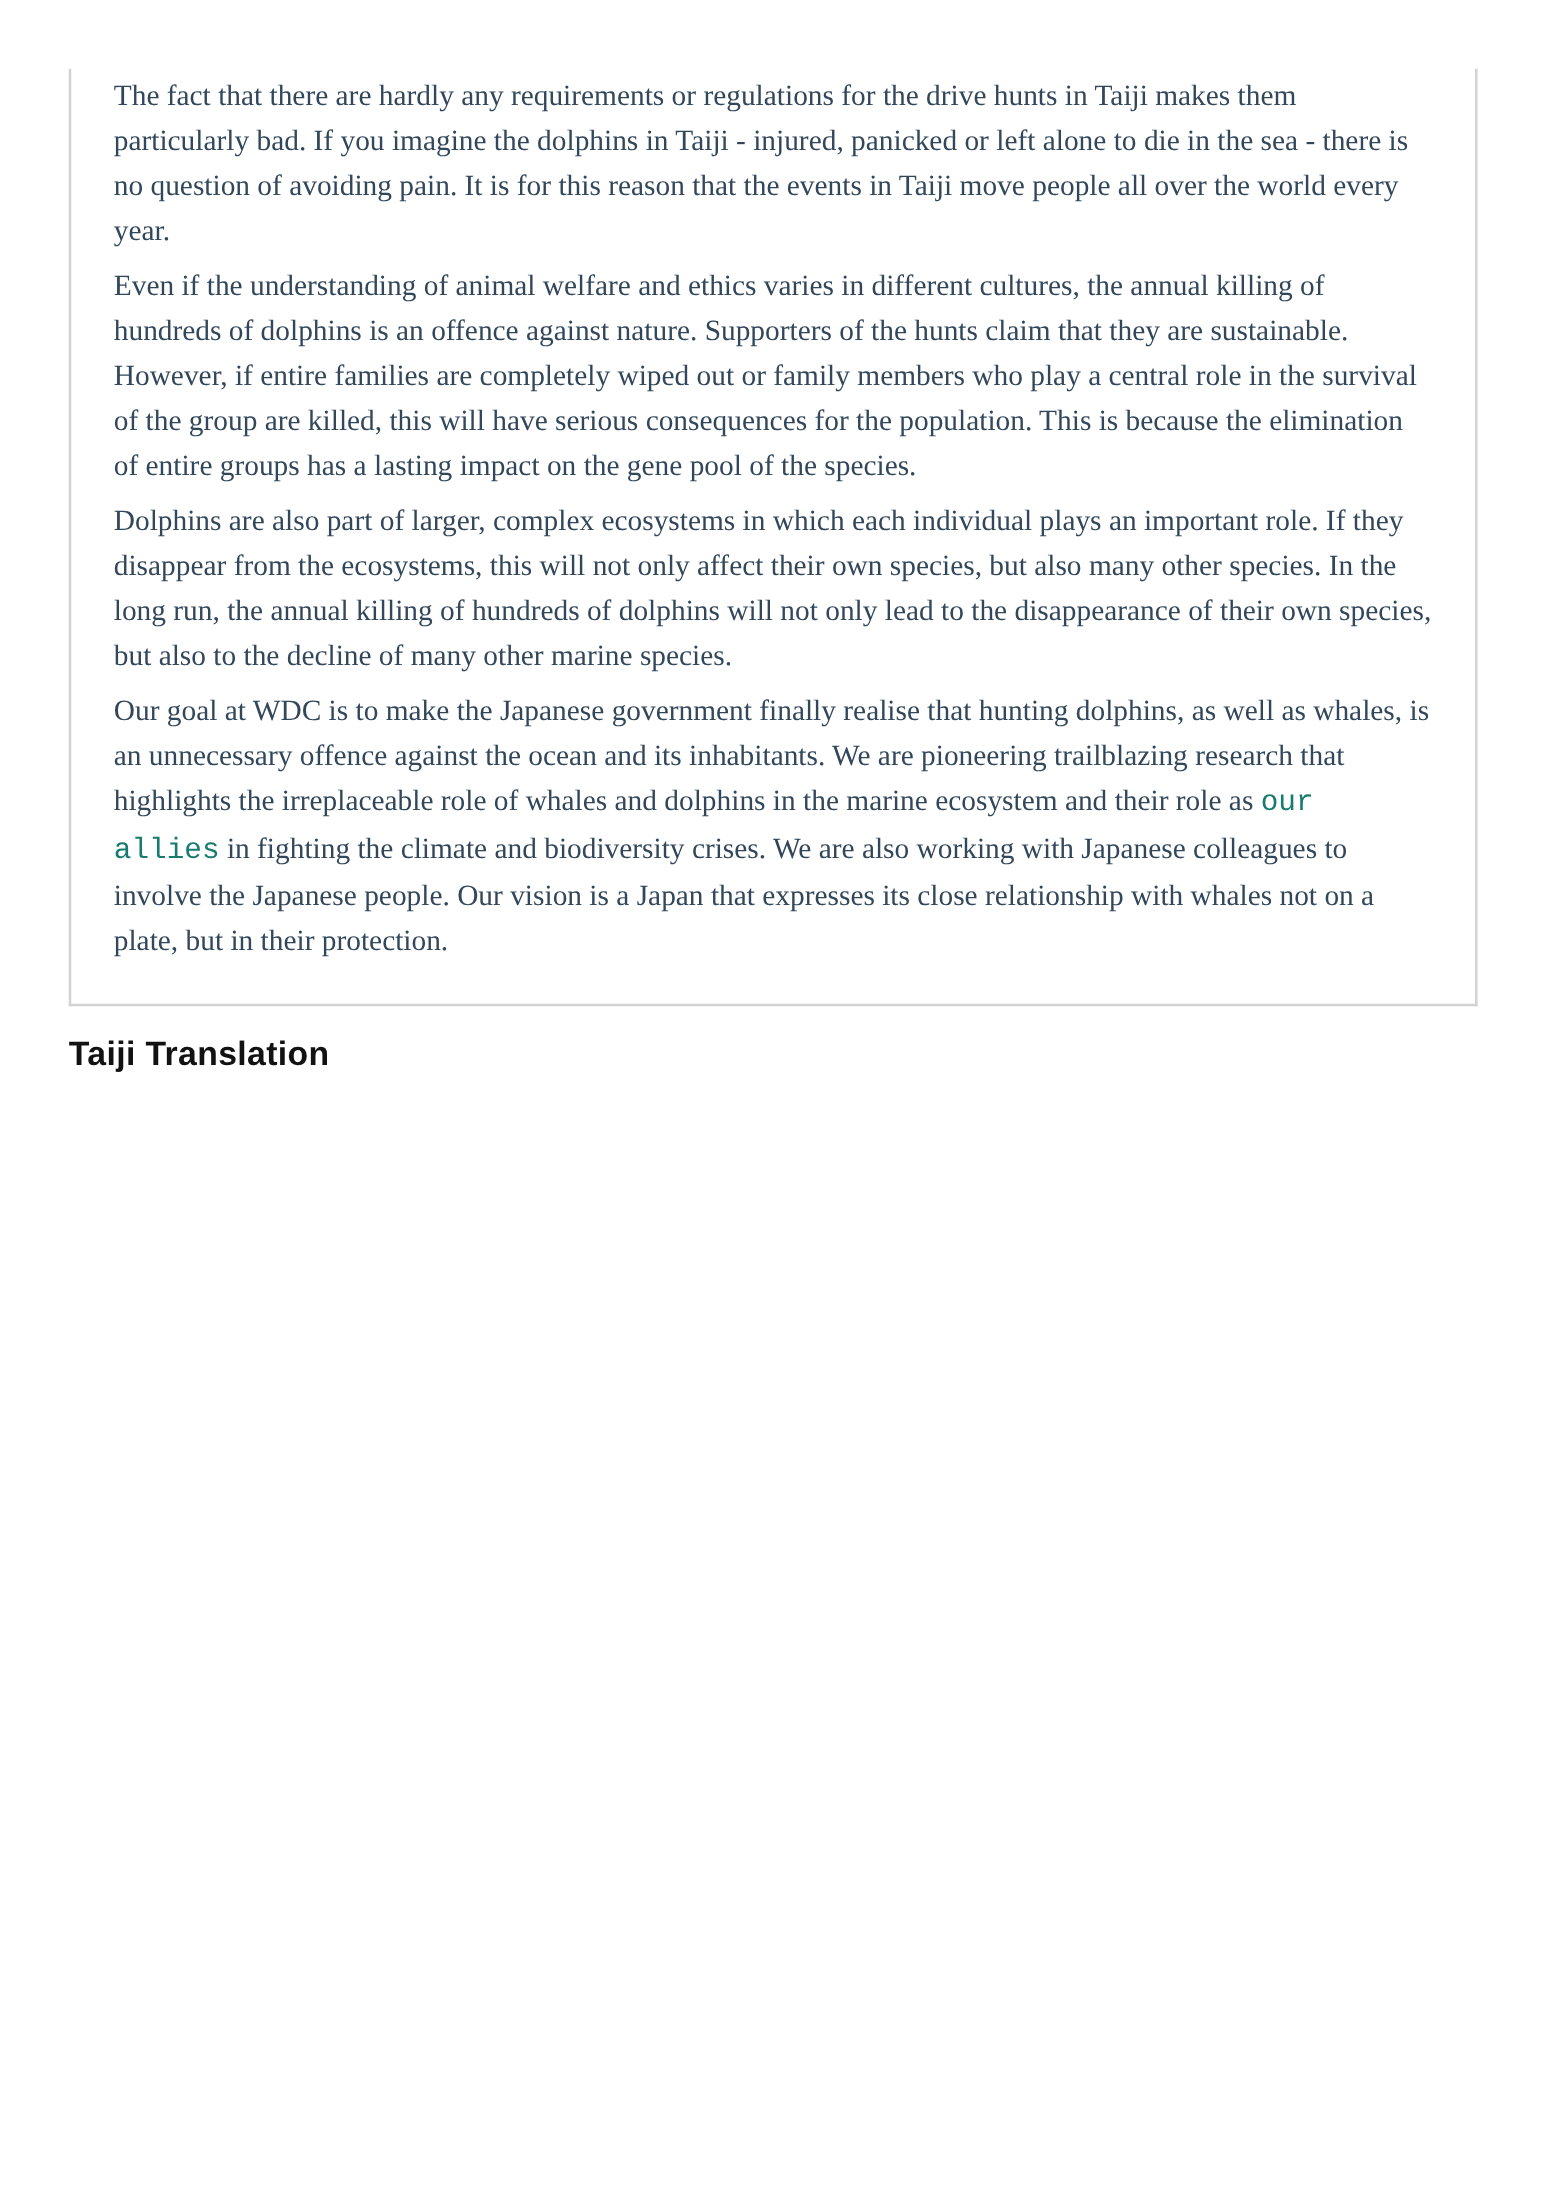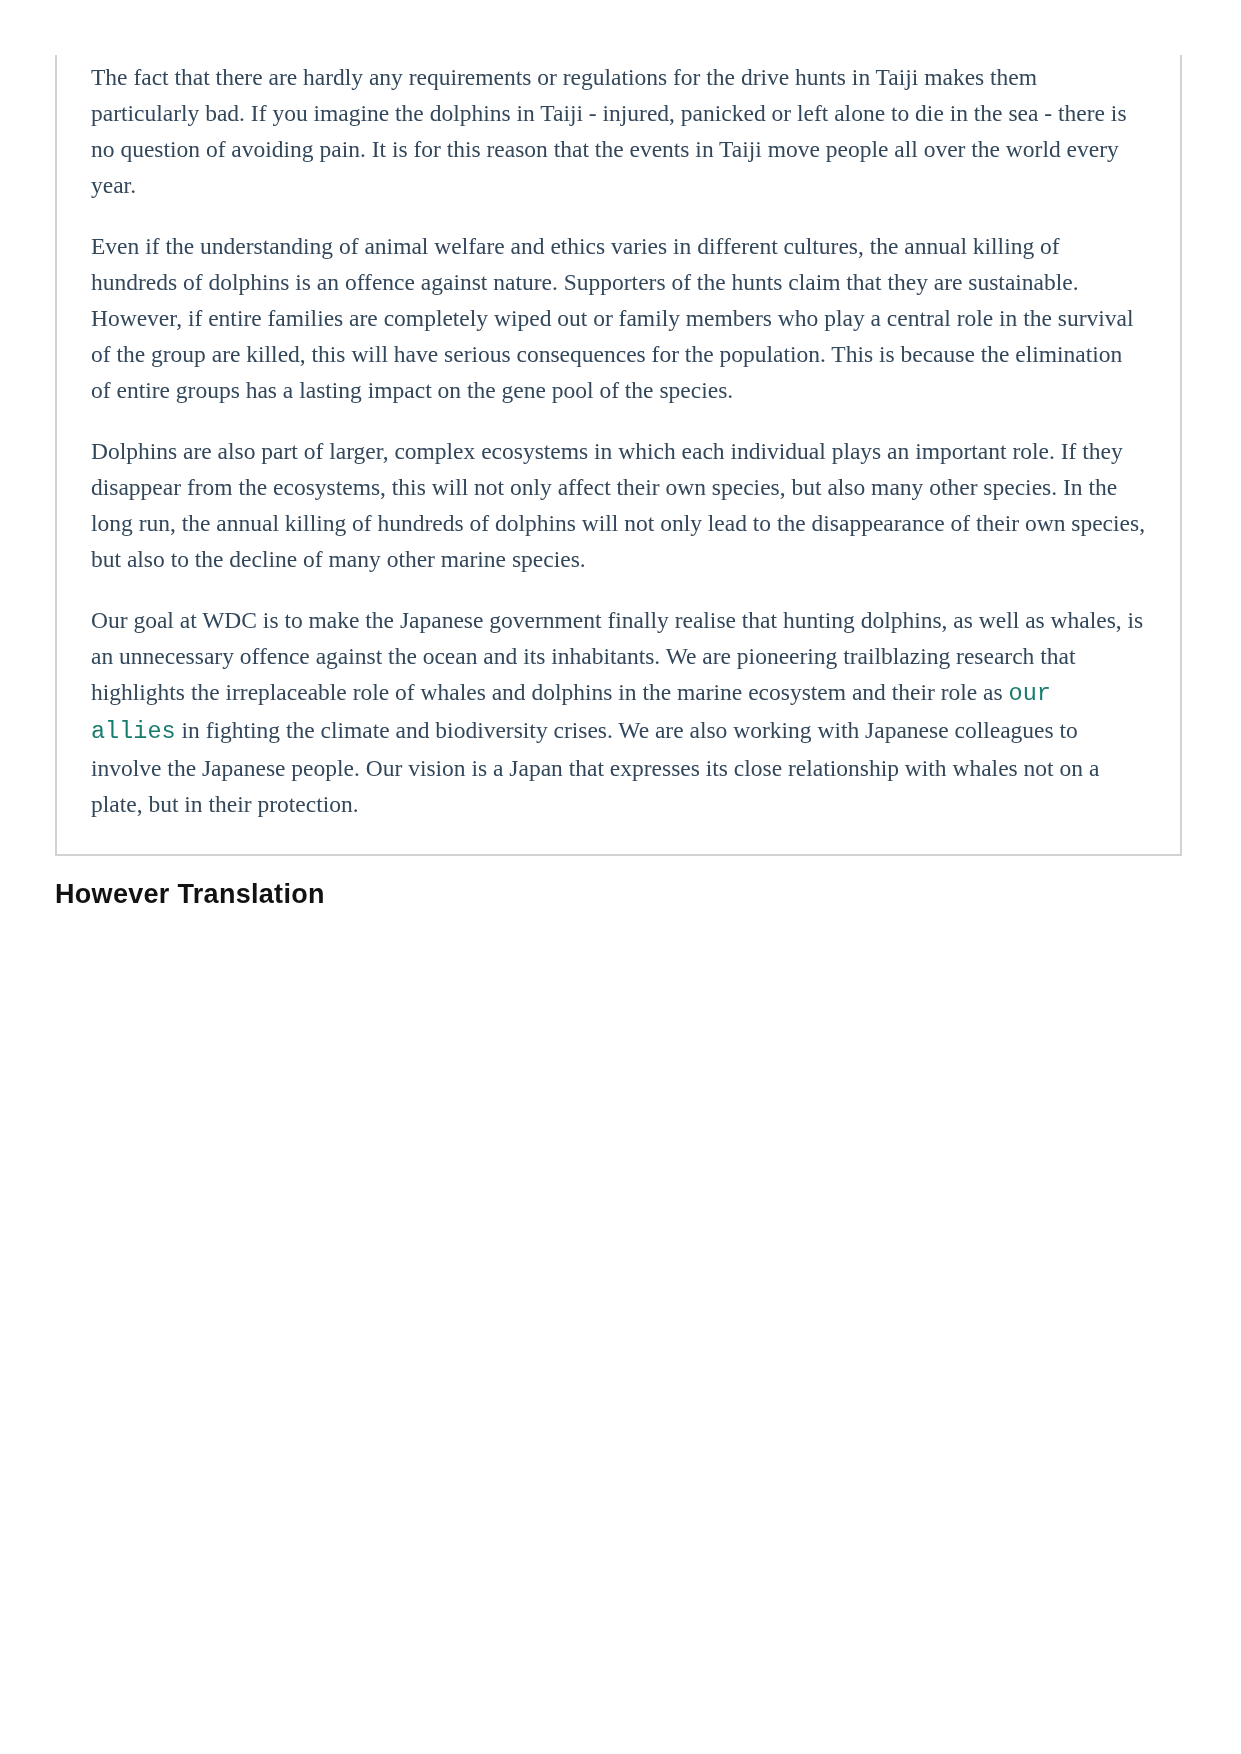--- a/index.html
+++ b/index.html
@@ -18,21 +18,21 @@
     border-left: 2px solid var(--border-color, #d2d2d2);
     border-right: 2px solid var(--border-color, #d2d2d2);
     border-bottom: 2px solid var(--border-color, #d2d2d2);
     border-top: none;
     padding: 4px 34px 32px 34px;
     color: var(--text-color, #33475b);
     font-size: 23.5px;
     line-height: 36px;
   }
   .quote-box p {
-    margin: 25px 0;
+    margin: 8px 0;
   }
   .quote-box p:first-child {
     margin-top: 0;
   }
   .quote-box p:last-child {
     margin-bottom: 0;
   }
   a.inline-link {
     color: var(--accent-color, #177c6e);
     text-decoration: none;
@@ -52,13 +52,13 @@
 </head>
 <body style="background: rgb(255, 255, 255);">
 
 <blockquote class="quote-box">
   <p>The fact that there are hardly any requirements or regulations for the drive hunts in Taiji makes them particularly bad. If you imagine the dolphins in Taiji - injured, panicked or left alone to die in the sea - there is no question of avoiding pain. It is for this reason that the events in Taiji move people all over the world every year.</p>
   <p>Even if the understanding of animal welfare and ethics varies in different cultures, the annual killing of hundreds of dolphins is an offence against nature. Supporters of the hunts claim that they are sustainable. However, if entire families are completely wiped out or family members who play a central role in the survival of the group are killed, this will have serious consequences for the population. This is because the elimination of entire groups has a lasting impact on the gene pool of the species.</p>
   <p>Dolphins are also part of larger, complex ecosystems in which each individual plays an important role. If they disappear from the ecosystems, this will not only affect their own species, but also many other species. In the long run, the annual killing of hundreds of dolphins will not only lead to the disappearance of their own species, but also to the decline of many other marine species.</p>
   <p><span>Our goal at WDC is to make the Japanese government finally realise that hunting dolphins, as well as whales, is an unnecessary offence against the ocean and its inhabitants. We are pioneering trailblazing research that highlights the irreplaceable role of whales and dolphins in the marine ecosystem and their role as </span><a class="inline-link" href="#">our allies</a><span> in fighting the climate and biodiversity crises. We are also working with Japanese colleagues to involve the Japanese people. Our vision is a Japan that expresses its close relationship with whales not on a plate, but in their protection.</span></p>
 </blockquote>
 
-<h2 class="section-heading">However Translation</h2>
+<h2 class="section-heading">Taiji Translation</h2>
 
 </body></html>

